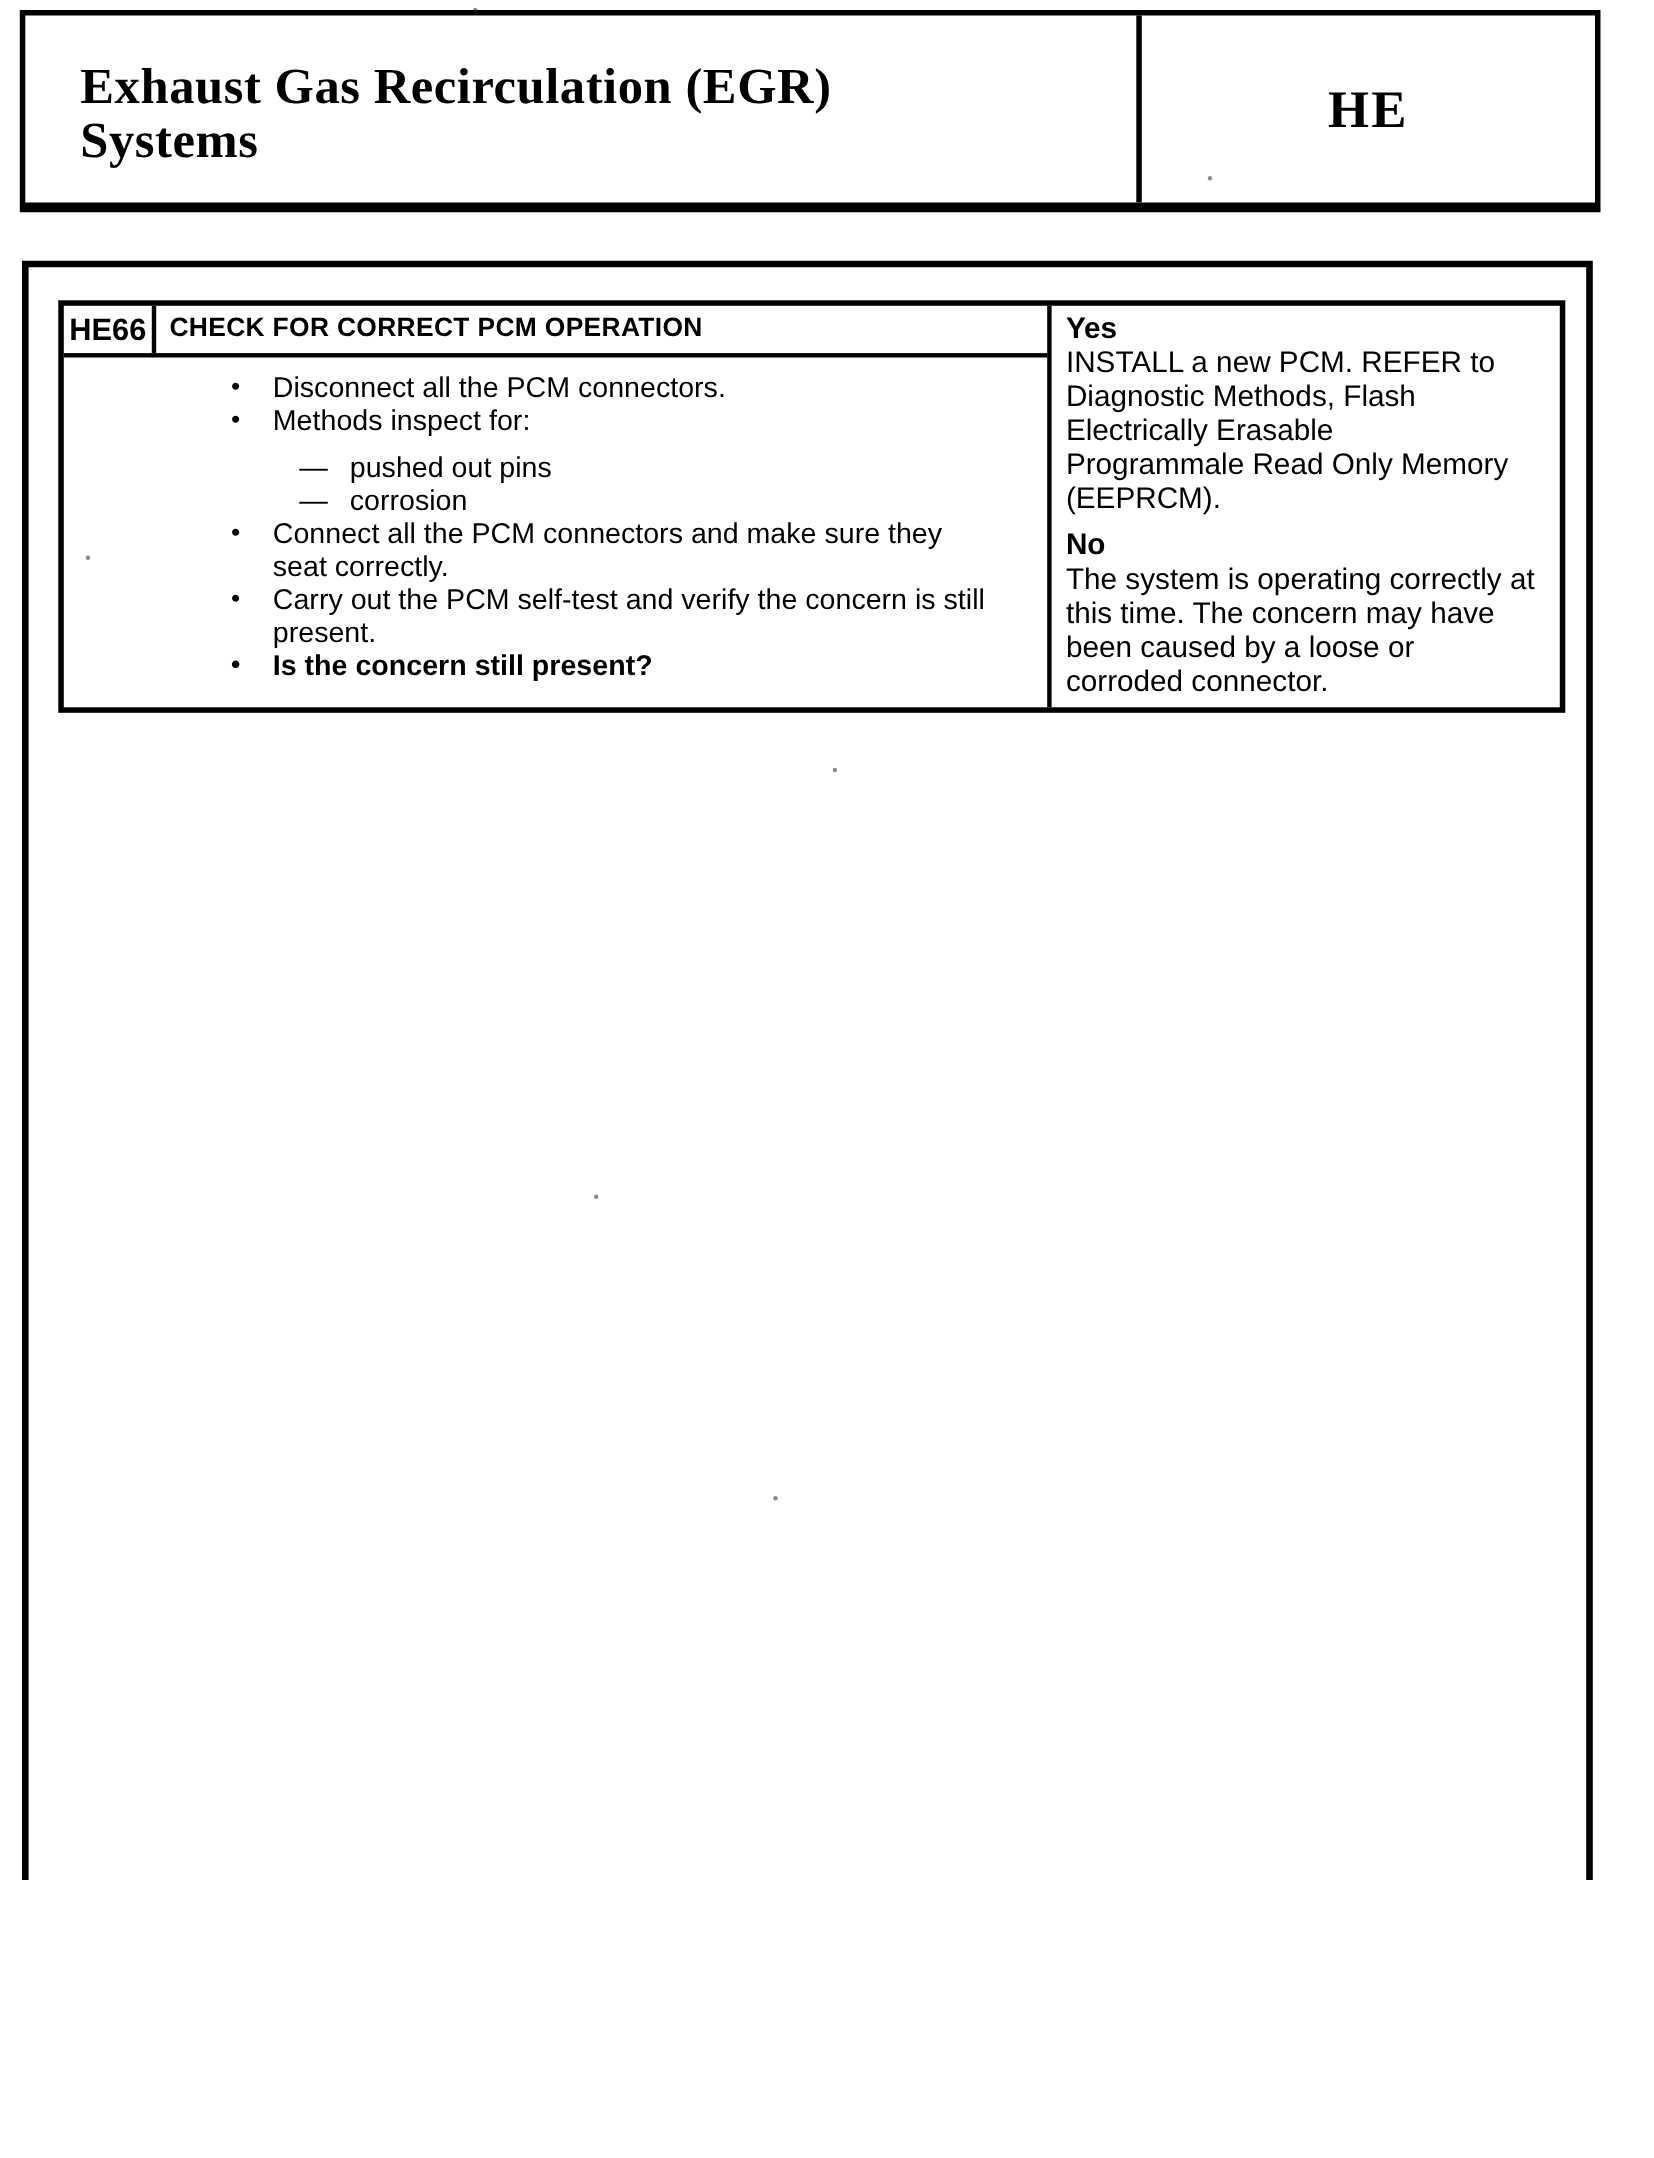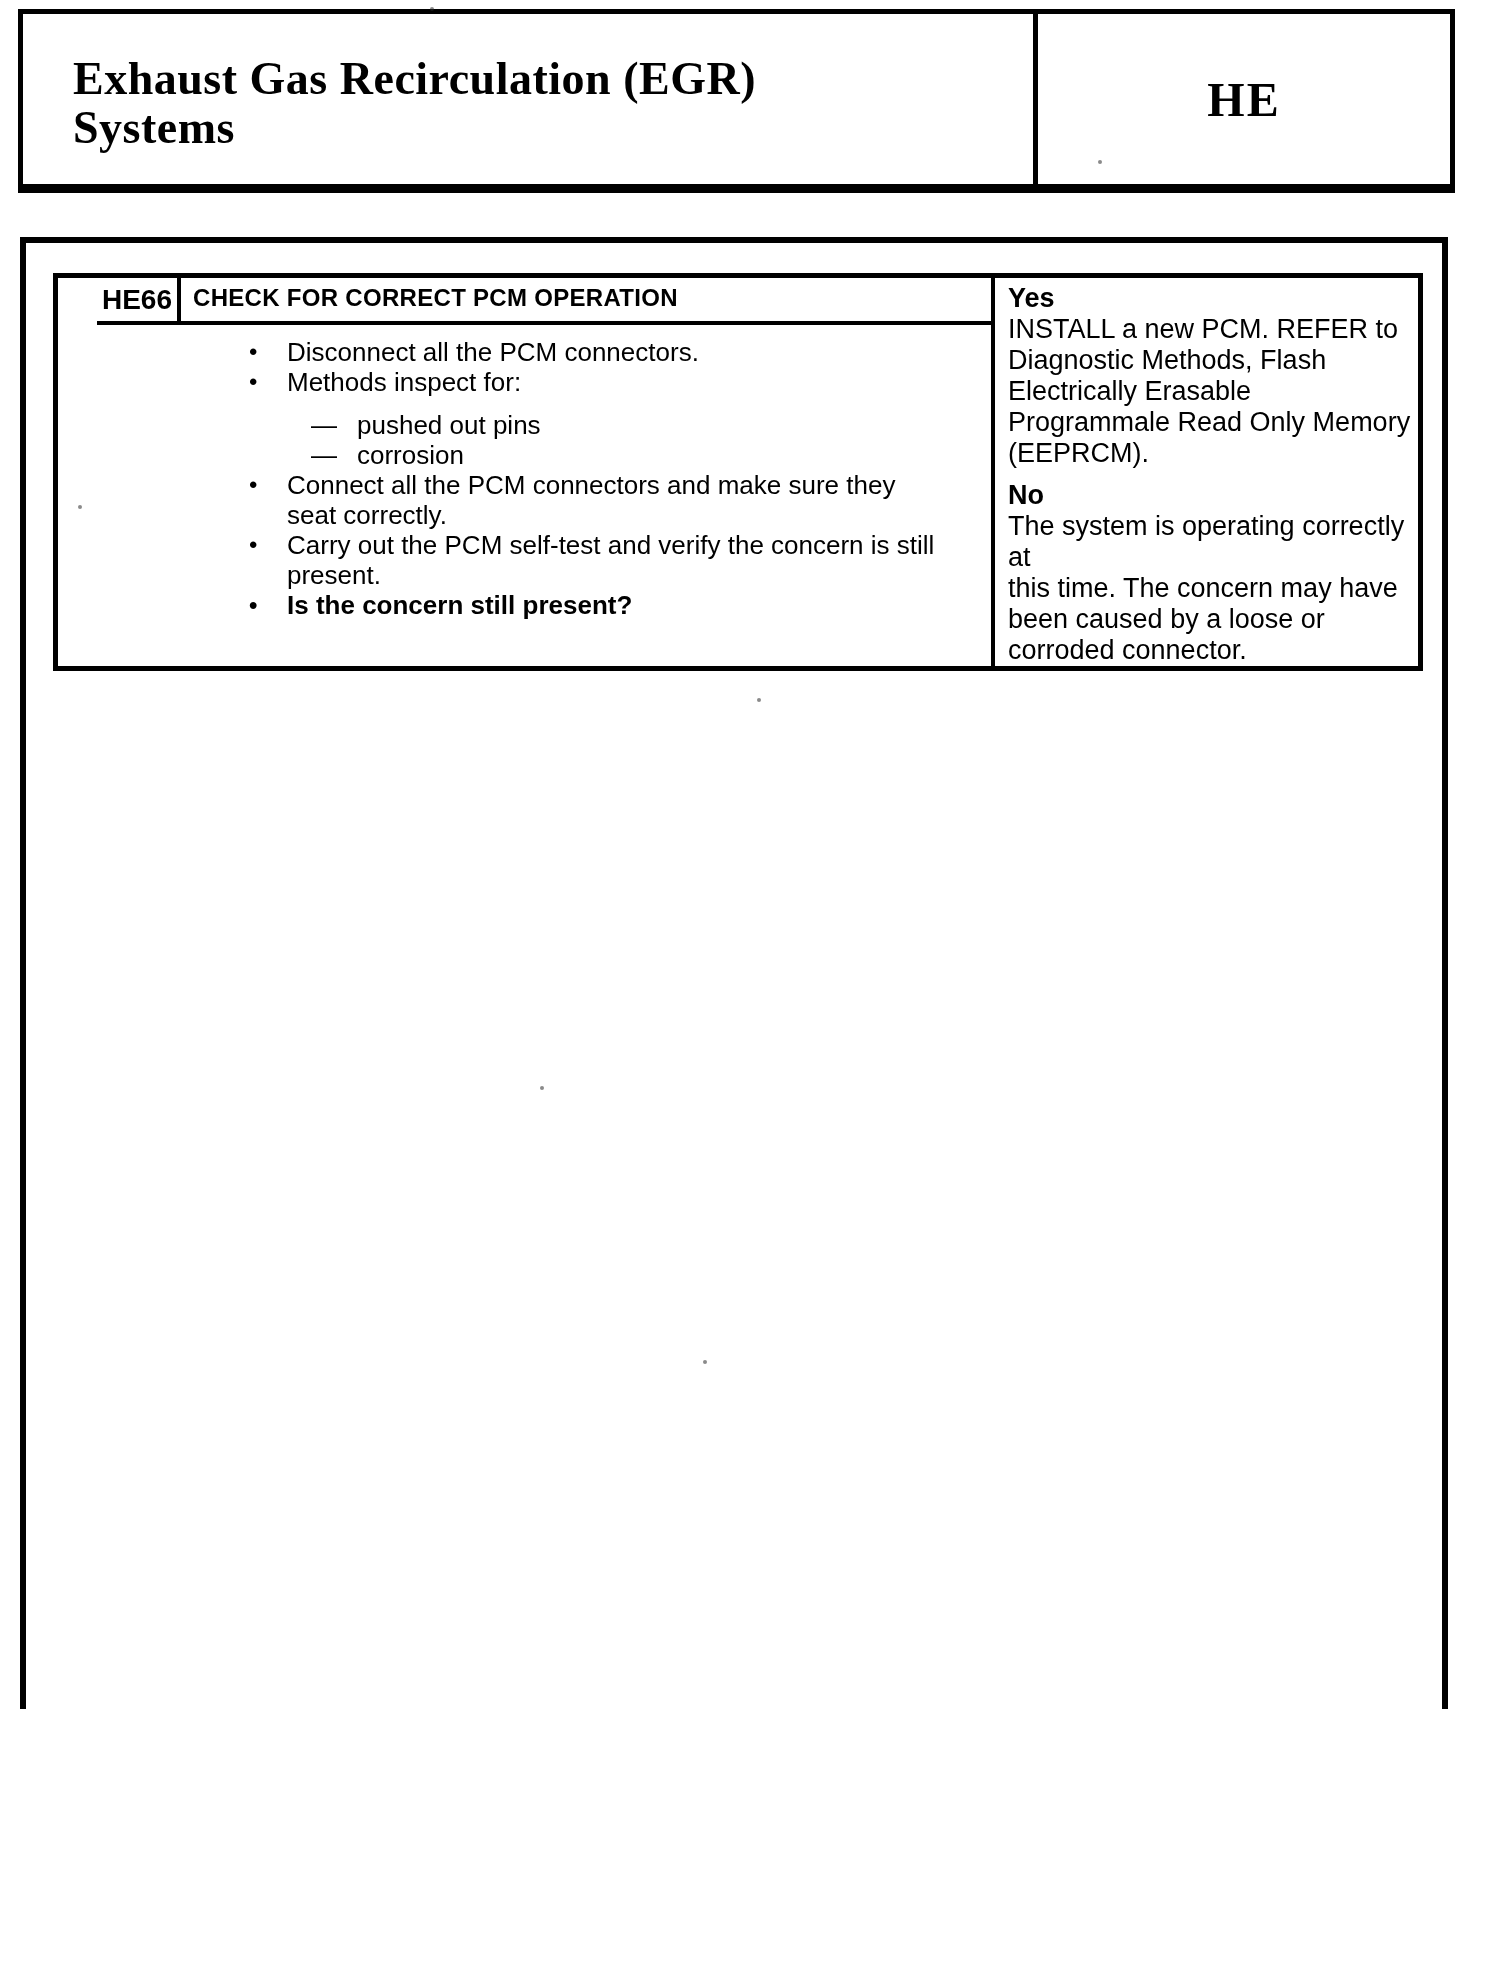--- a/index.html
+++ b/index.html
@@ -92,21 +92,21 @@
     text-align: center;
     padding: 7px 0 6px 0;
     box-sizing: border-box;
   }
   .th.left {
     width: 898px;
     border-right: 4px solid #000;
   }
   .th.right { flex: 1; }
 
-  .tbody { display: flex; margin-left: 39px; }
+  .tbody { display: flex; }
   .col-left {
     width: 898px;
     box-sizing: border-box;
     border-right: 4px solid #000;
   }
   .step-title-row {
     display: flex;
     border-bottom: 4px solid #000;
   }
   .step-id {

